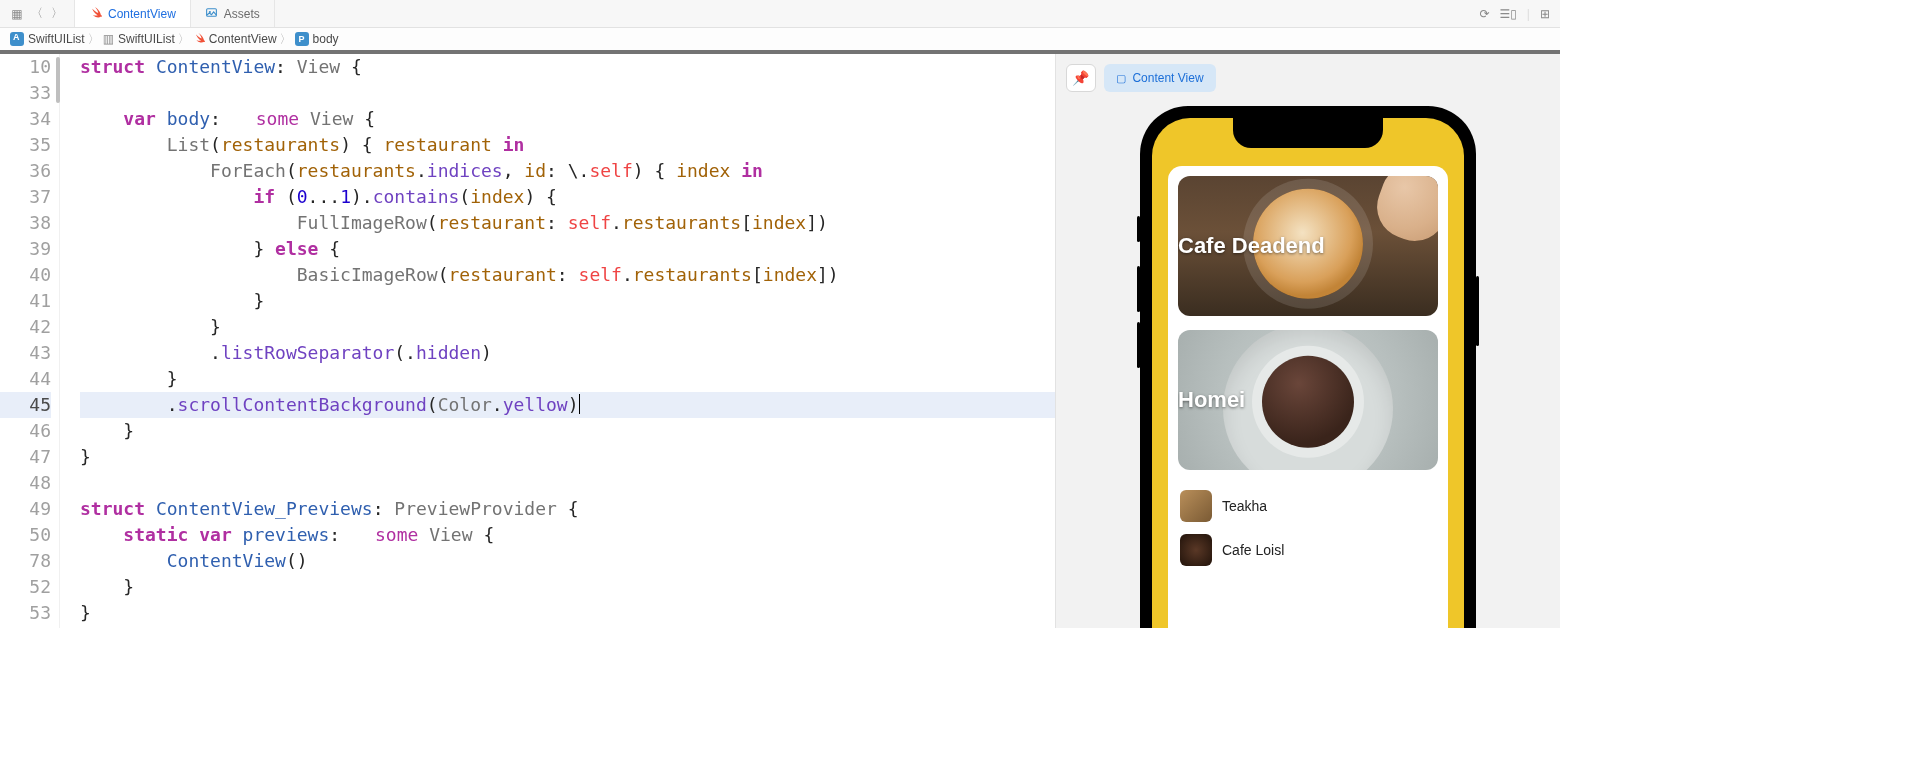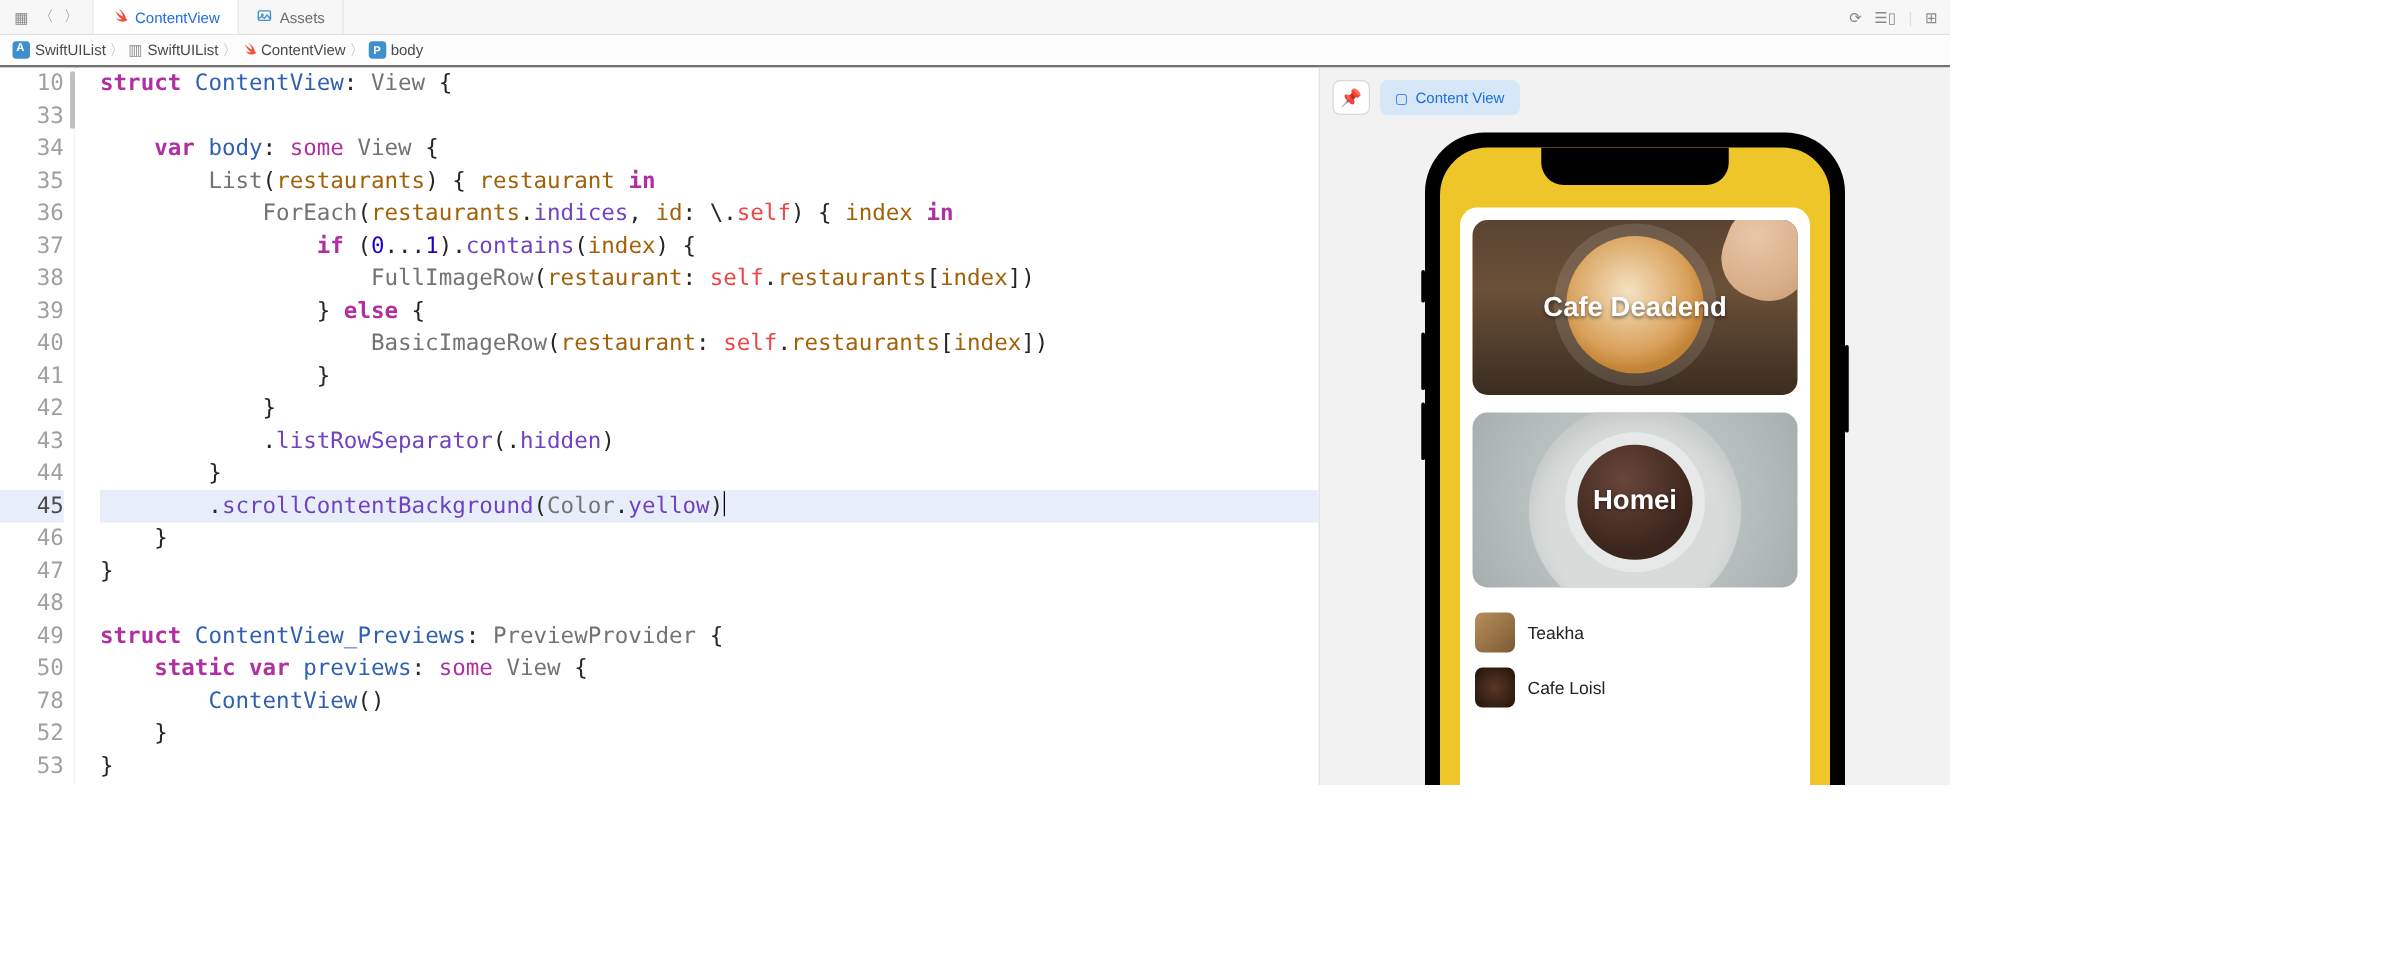--- a/index.html
+++ b/index.html
@@ -47,21 +47,21 @@
     color: #8a8a8a;
   }
 
   
   .breadcrumb {
     height: 26px;
     display: flex; align-items: center;
     padding: 0 10px;
     font-size: 12px;
     color: #4a4a4a;
-    border-bottom: 2px solid #737373;
+    border-bottom: 4px solid #737373;
     background: #fdfdfd;
     gap: 3px;
   }
   .breadcrumb .crumb { display: flex; align-items: center; gap: 4px; cursor: pointer; }
   .breadcrumb .sep { color: #b0b0b0; }
   .crumb-ico-app    { display:inline-block; width:14px; height:14px; background:#3e8fcb; border-radius:3px; position:relative; }
   .crumb-ico-app::after { content:"A"; color:#fff; font-size:9px; position:absolute; left:3px; top:0; font-weight:600;}
   .crumb-ico-folder { color:#8a8a8a; }
   .crumb-ico-swift  { color:#f05138; }
   .crumb-ico-prop   { display:inline-block; width:14px; height:14px; background:#3e8fcb; border-radius:3px; color:#fff; font-size:9px; line-height:14px; text-align:center; font-weight:600;}
@@ -105,21 +105,21 @@
   }
   .code .line { height: 26px; }
   .code .line.active { background: #e8eef9; }
   .cursor {
     display:inline-block; width:1px; height:20px;
     background:#000; vertical-align:-3px;
   }
 
   
   .kw  { color: #b02fa1; font-weight: 700; }   
-  .kw2 { color: #b02fa1; }                     
+  .kw2 { color: #b02fa1; margin-left: 24px; }                     
   .type{ color: #737373; }                     
   .decl{ color: #2f5faf; }                     
   .idA { color: #a16207; }                     
   .idB { color: #6f42c1; }                     
   .selfc{ color:#ef4444; }                     
   .num { color: #1c00cf; }                     
   .plain{ color:#262626; }
 
   
   .preview-pane {
@@ -179,21 +179,21 @@
   .applist {
     position: absolute; top: 48px; left: 16px; right: 16px; bottom: 0;
     background: #fff;
     border-radius: 14px;
     padding: 10px 10px 0 10px;
     overflow: hidden;
   }
 
   .full-row {
     height: 140px; border-radius: 12px; margin-bottom: 14px;
-    display:flex; align-items:center; justify-content:center;
+    display:flex; align-items:center; justify-content:flex-start;
     color:#fff; font-weight:800; font-size:22px;
     font-family: "SF Pro Rounded","Arial Rounded MT Bold", Arial, sans-serif;
     text-shadow: 0 1px 3px rgba(0,0,0,.5);
     position:relative; overflow:hidden;
   }
   .full-row.deadend { background: linear-gradient(180deg,#5a4432 0%, #6b5038 40%, #3a2d20 100%); }
   .full-row.deadend::before {
     content:""; position:absolute; width:110px; height:110px; border-radius:50%;
     background: radial-gradient(circle at 45% 40%, #f4e2c2 0%, #d9a05a 55%, #c28437 70%);
     left:50%; top:50%; transform:translate(-50%,-52%);

